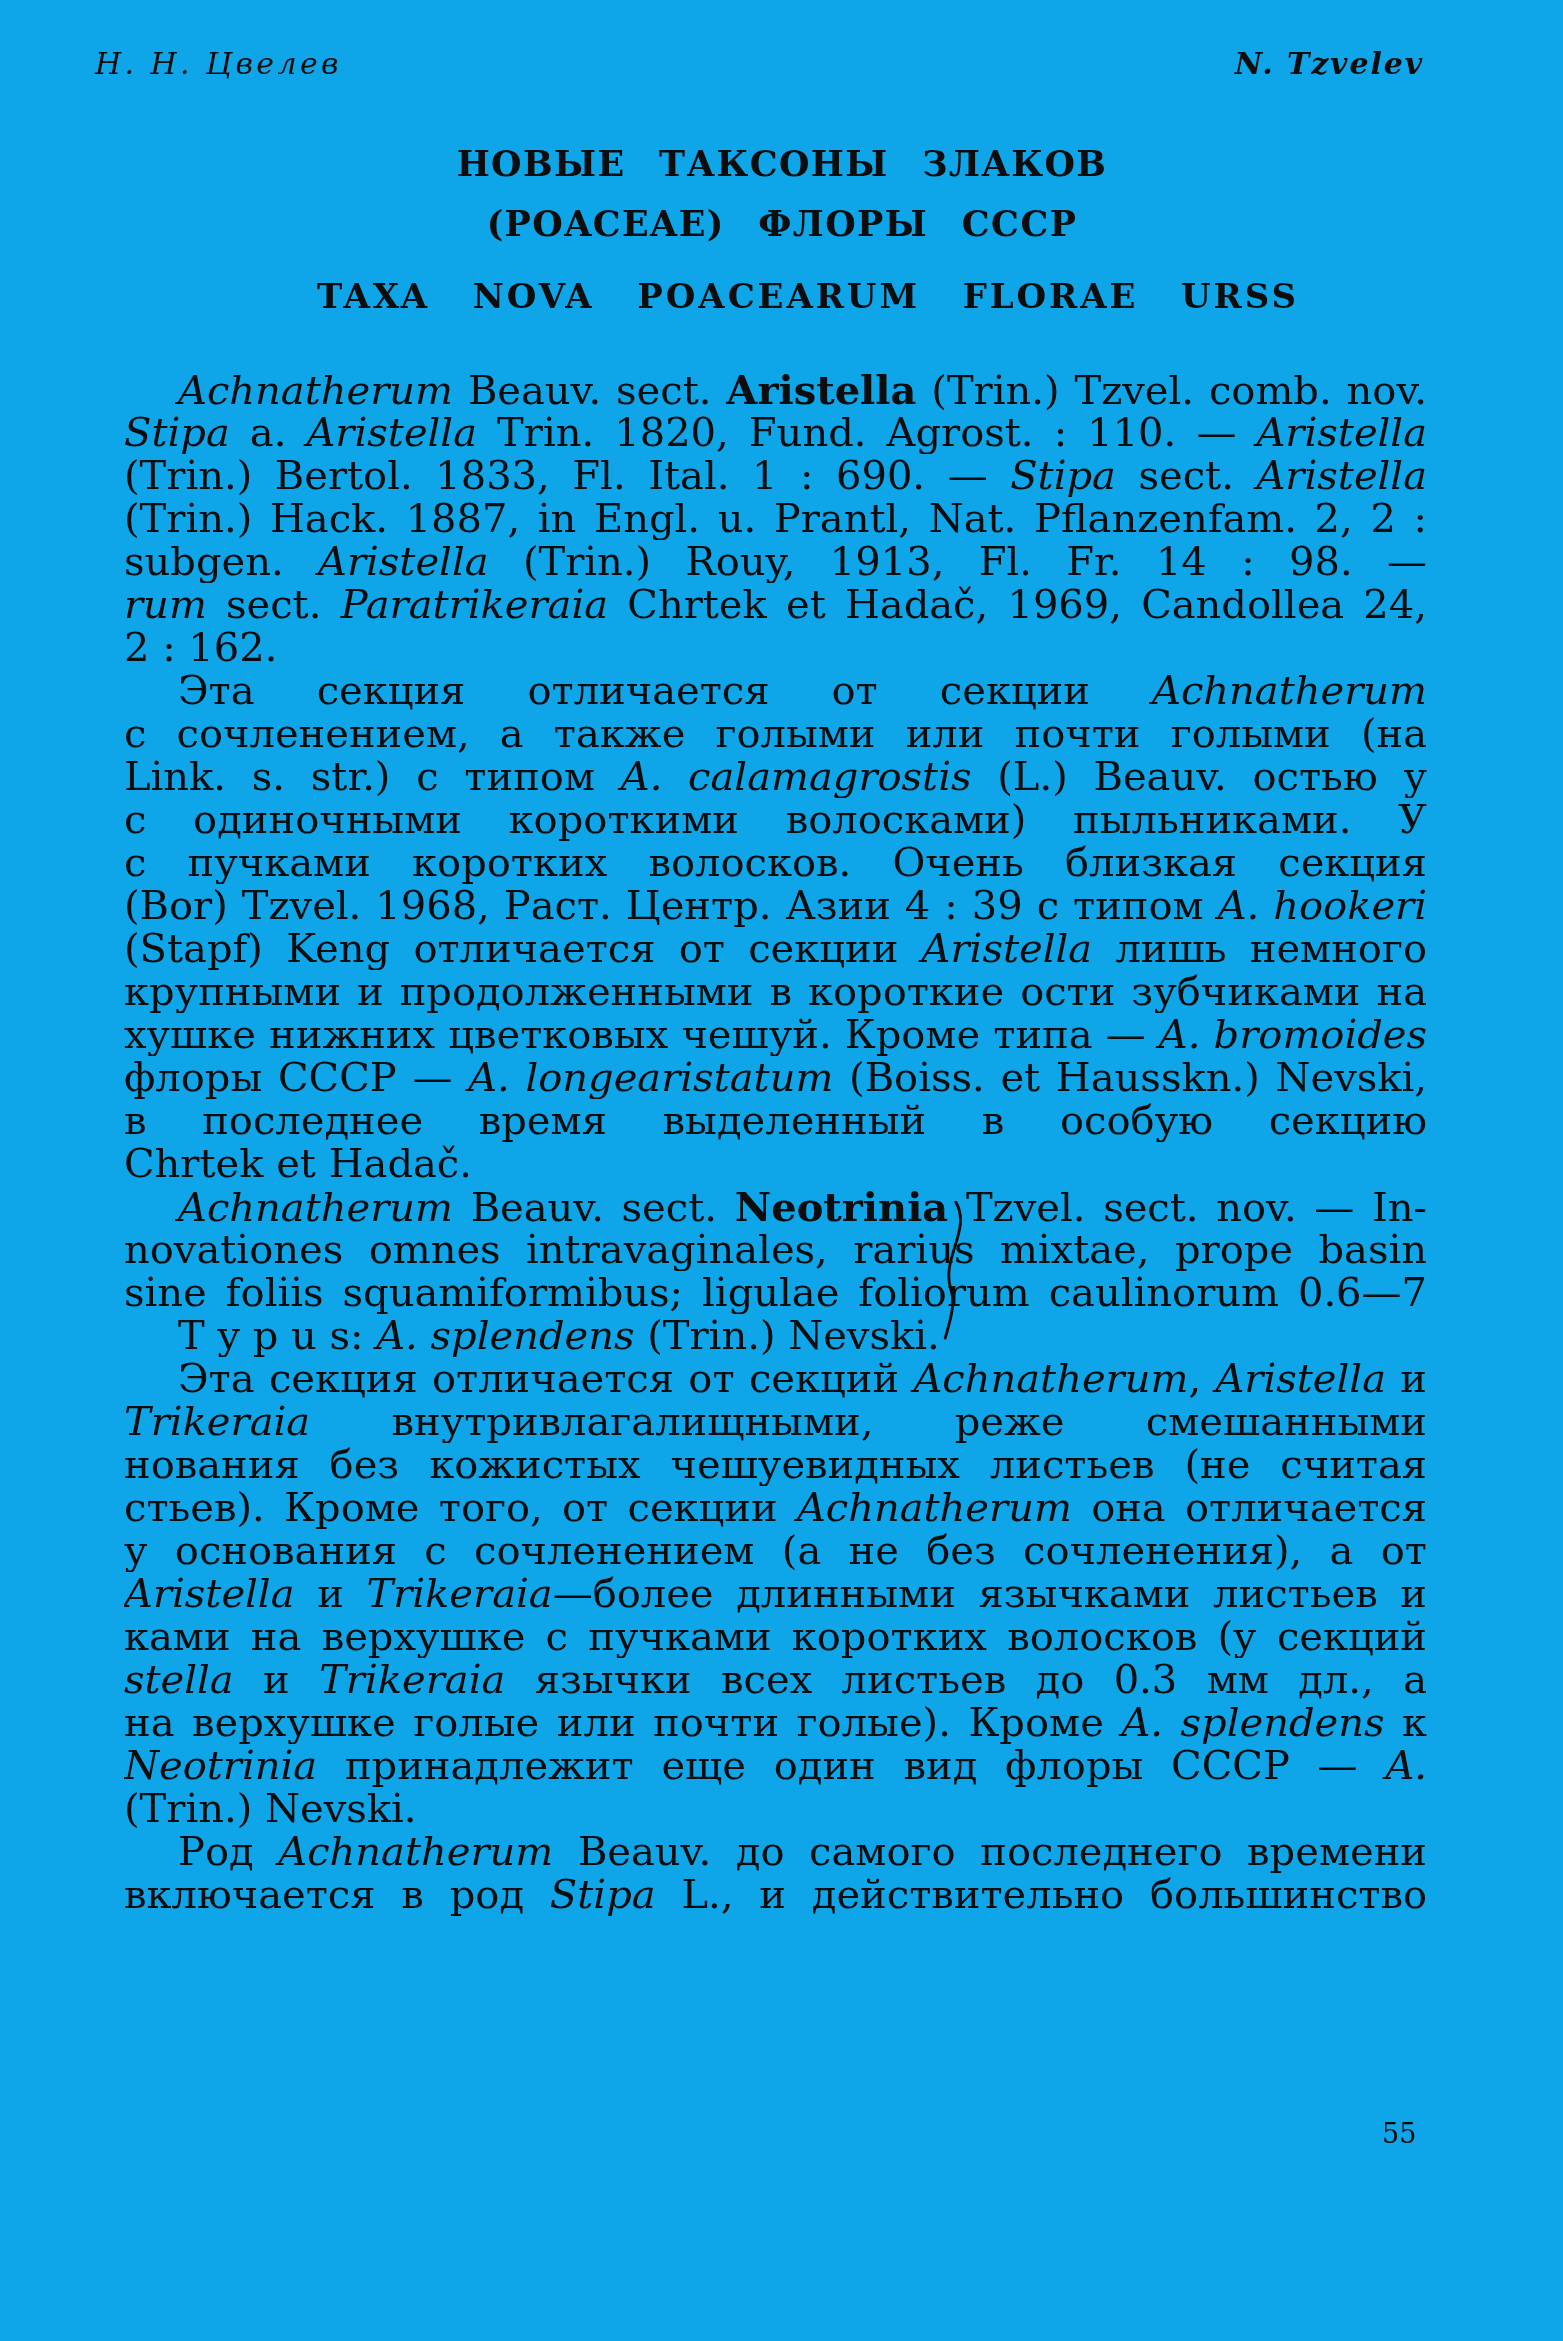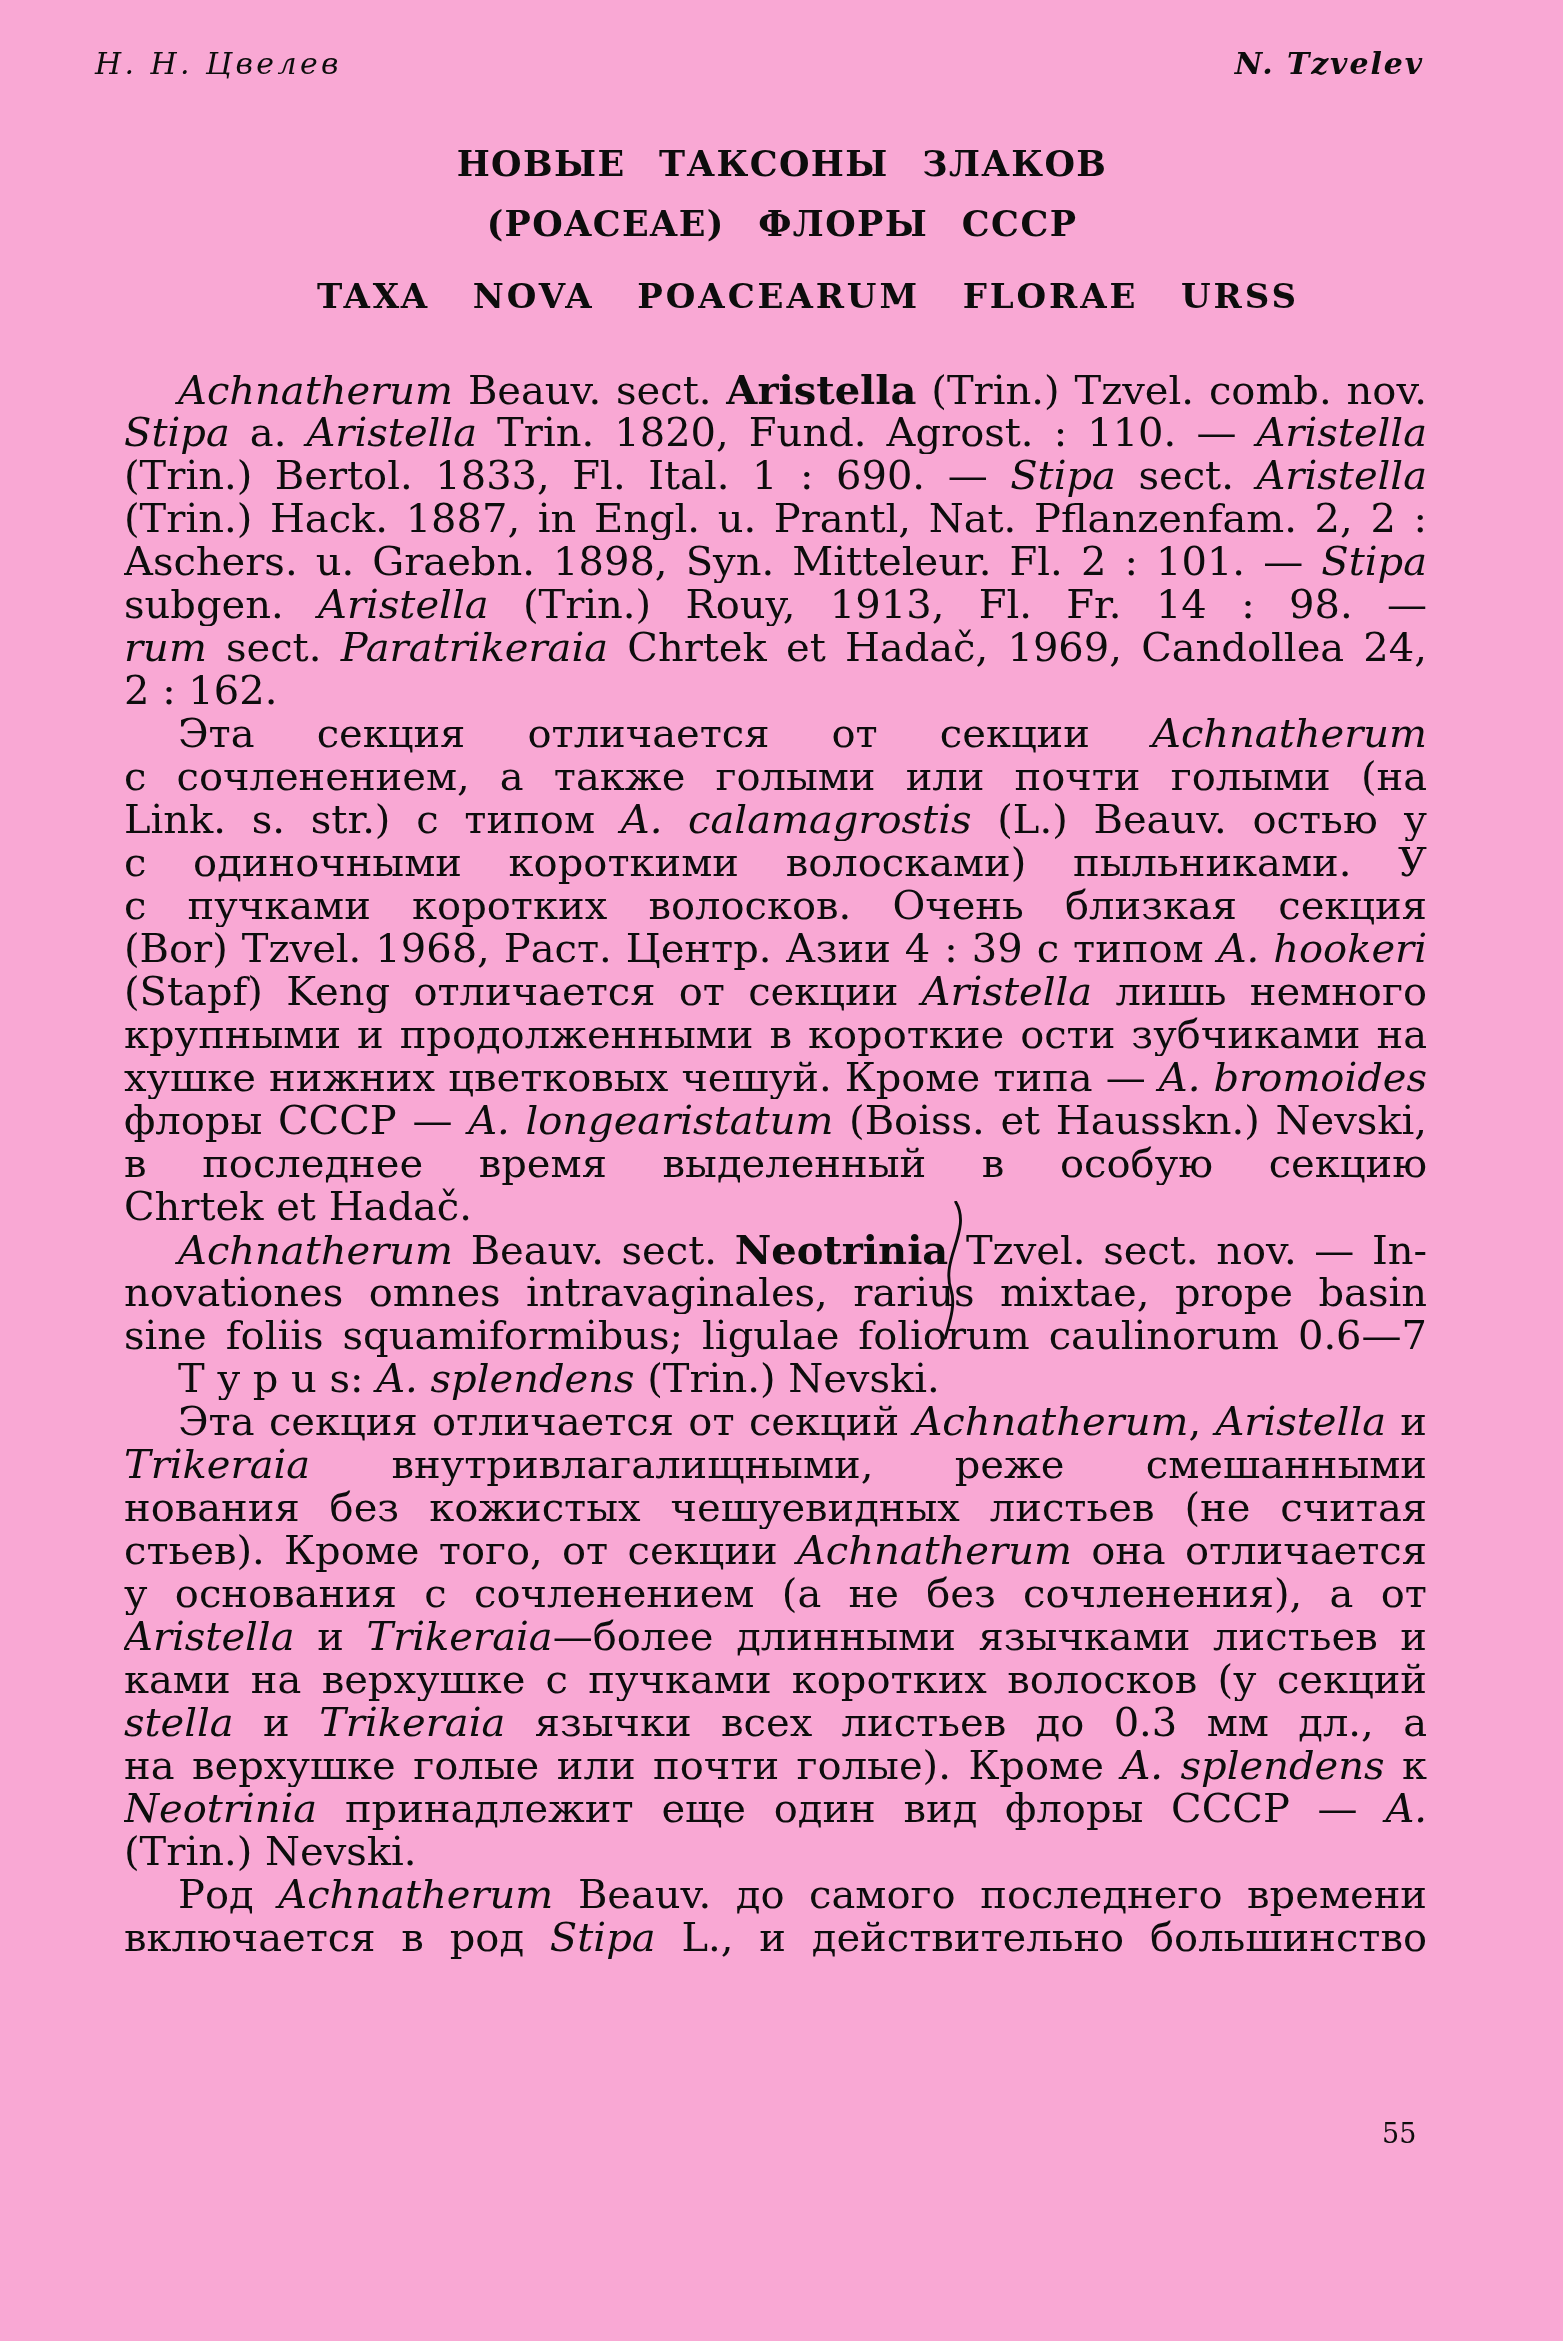--- a/index.html
+++ b/index.html
@@ -1,20 +1,20 @@
 <!DOCTYPE html>
 <html style="font-size:7.7px"><head>
 <meta charset="utf-8">
 <style>
   html, body { margin: 0; padding: 0; background: #ffffff; }
   .page {
     position: relative;
     width: 1564px;
     height: 2342px;
-    background: #f9a8d4;
+    background: #0ea5e9;
     color: #0d0d0d;
     font-family: "DejaVu Serif", serif;
     overflow: hidden;
   }
   
   .running-head {
     position: absolute;
     top: 46px; left: 95px; right: 140px;
     display: flex; justify-content: space-between; align-items: baseline;
   }
@@ -69,21 +69,20 @@
   <div class="title-ru t2">(POACEAE) ФЛОРЫ СССР</div>
   <div class="title-ru t1">НОВЫЕ ТАКСОНЫ ЗЛАКОВ</div>
   <div class="title-la">TAXA NOVA POACEARUM FLORAE URSS</div>
 
   <div class="body-text">
       <div>
         <div class="line indent"><span class="i">Achnatherum</span><span> Beauv. sect. </span><span class="b">Aristella</span><span> (Trin.) Tzvel. comb. nov. —</span></div>
         <div class="line"><span class="i">Stipa</span><span> a. </span><span class="i">Aristella</span><span> Trin. 1820, Fund. Agrost. : 110. — </span><span class="i">Aristella</span></div>
         <div class="line"><span>(Trin.) Bertol. 1833, Fl. Ital. 1 : 690. — </span><span class="i">Stipa</span><span> sect. </span><span class="i">Aristella</span></div>
         <div class="line"><span>(Trin.) Hack. 1887, in Engl. u. Prantl, Nat. Pflanzenfam. 2, 2 : 46;</span></div>
-        <div class="line"><span>Aschers. u. Graebn. 1898, Syn. Mitteleur. Fl. 2 : 101. — </span><span class="i">Stipa</span></div>
         <div class="line"><span>subgen. </span><span class="i">Aristella</span><span> (Trin.) Rouy, 1913, Fl. Fr. 14 : 98. — </span><span class="i">Achnathe-</span></div>
         <div class="line"><span class="i">rum</span><span> sect. </span><span class="i">Paratrikeraia</span><span> Chrtek et Hadač, 1969, Candollea 24,</span></div>
         <div class="line noj"><span>2 : 162.</span></div>
       </div>
       <div>
         <div class="line indent"><span>Эта секция отличается от секции </span><span class="i">Achnatherum</span><span> (=</span><span class="i">Lasiagrostis</span></div>
         <div class="line"><span>с сочленением, а также голыми или почти голыми (на верхушке</span></div>
         <div class="line"><span>Link. s. str.) с типом </span><span class="i">A. calamagrostis</span><span> (L.) Beauv. остью у основания</span></div>
         <div class="line"><span>с одиночными короткими волосками) пыльниками. У типовой сек-</span></div>
         <div class="line"><span>с пучками коротких волосков. Очень близкая секция </span><span class="i">Trikeraia</span></div>

